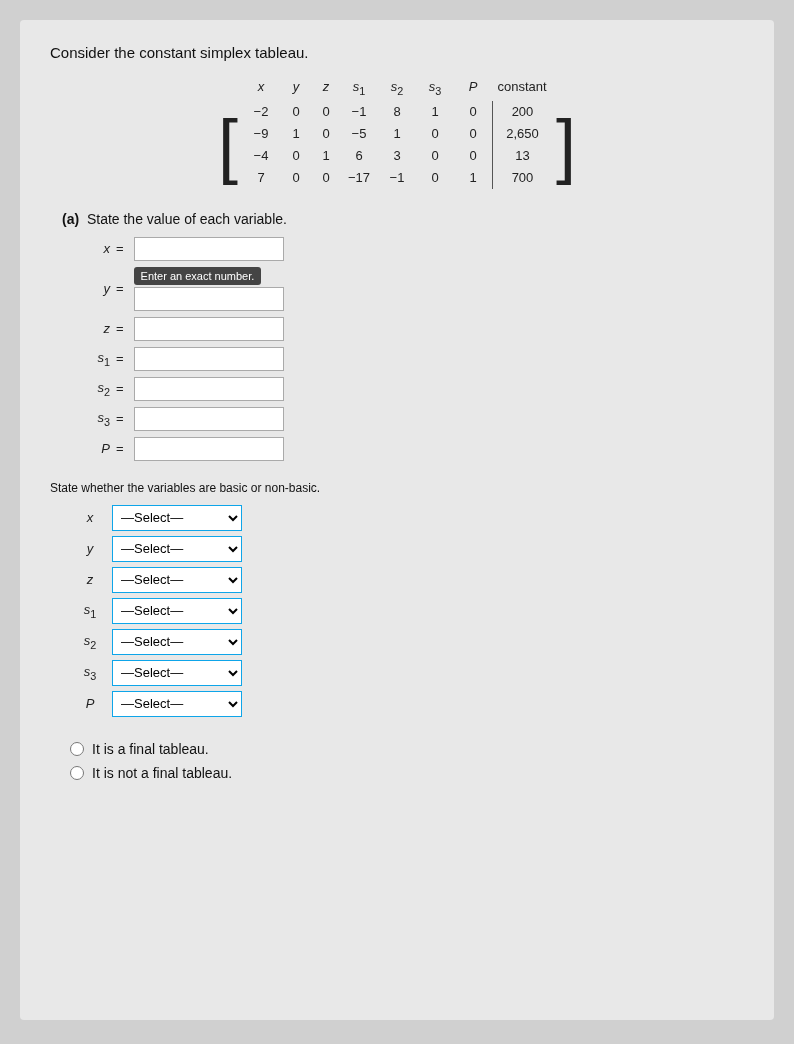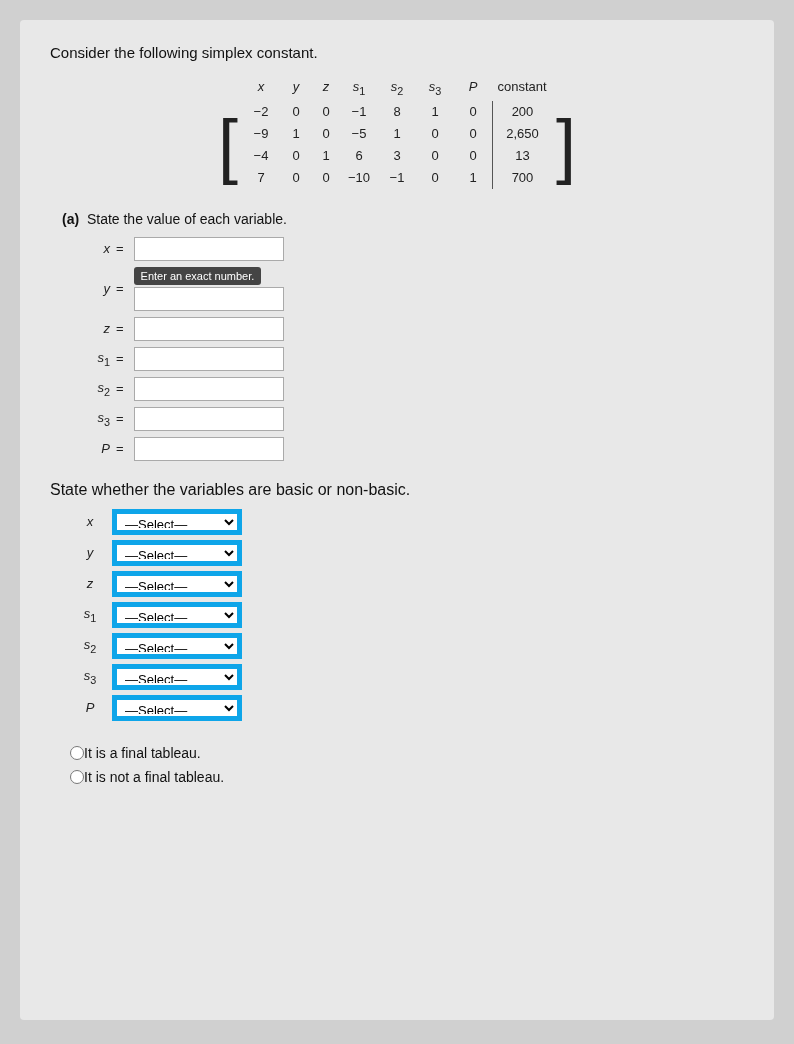--- a/index.html
+++ b/index.html
@@ -144,21 +144,21 @@
       font-size: 11px;
       padding: 3px 7px;
       border-radius: 3px;
       white-space: nowrap;
       z-index: 10;
       pointer-events: none;
     }
 
     
     .state-label {
-      font-size: 16px;
+      font-size: 12px;
       color: #111;
       margin-bottom: 10px;
       margin-left: 0;
     }
 
     .select-grid {
       display: flex;
       flex-direction: column;
       gap: 5px;
       margin-left: 30px;
@@ -174,36 +174,37 @@
     .select-var-label {
       font-size: 13px;
       color: #222;
       width: 20px;
       text-align: center;
     }
 
     .select-dropdown {
       width: 130px;
       height: 26px;
-      border: 5px solid #0ea5e9;
+      border: 1px solid #0ea5e9;
       background: white;
       font-size: 13px;
       padding: 2px 4px;
       cursor: pointer;
       appearance: auto;
     }
 
     
     .section-b {
       margin-top: 10px;
     }
 
     .radio-option {
       display: flex;
       align-items: center;
+      gap: 8px;
       margin-left: 20px;
       margin-bottom: 8px;
     }
 
     .radio-option input[type="radio"] {
       width: 14px;
       height: 14px;
       cursor: pointer;
     }
 
@@ -212,21 +213,21 @@
       color: #111;
       cursor: pointer;
     }
 
   </style>
 </head>
 <body>
 
 <div class="page">
 
-  <div class="main-title">Consider the following simplex constant.</div>
+  <div class="main-title">Consider the constant simplex tableau.</div>
 
   <div class="tableau-wrapper">
     <div class="tableau-container">
       <span class="matrix-bracket">[</span>
       <div class="matrix-inner">
 
         <div class="col-headers">
           <div class="cell"><em>x</em></div>
           <div class="cell"><em>y</em></div>
           <div class="cell"><em>z</em></div>
@@ -267,21 +268,21 @@
           <div class="cell">3</div>
           <div class="cell">0</div>
           <div class="cell">0</div>
           <div class="cell divider-col">13</div>
         </div>
 
         <div class="matrix-row">
           <div class="cell">7</div>
           <div class="cell">0</div>
           <div class="cell">0</div>
-          <div class="cell">−10</div>
+          <div class="cell">−17</div>
           <div class="cell">−1</div>
           <div class="cell">0</div>
           <div class="cell">1</div>
           <div class="cell divider-col">700</div>
         </div>
       </div>
       <span class="matrix-bracket">]</span>
     </div>
   </div>
 

